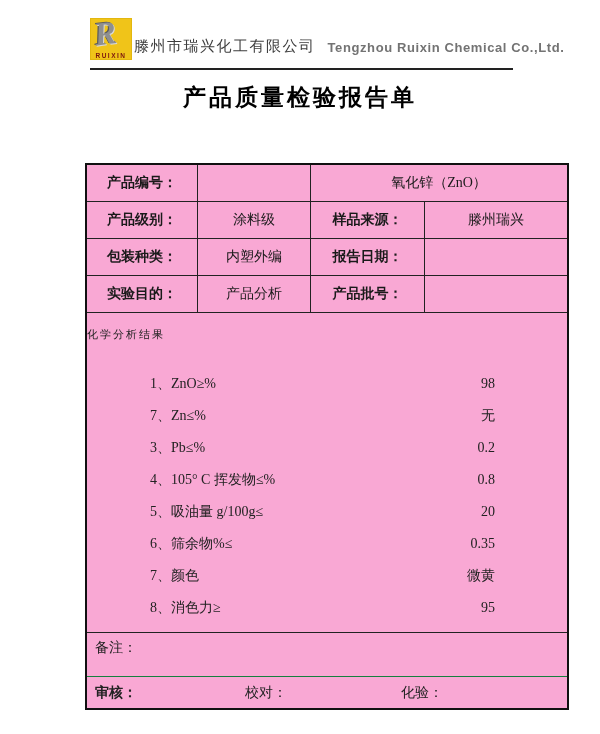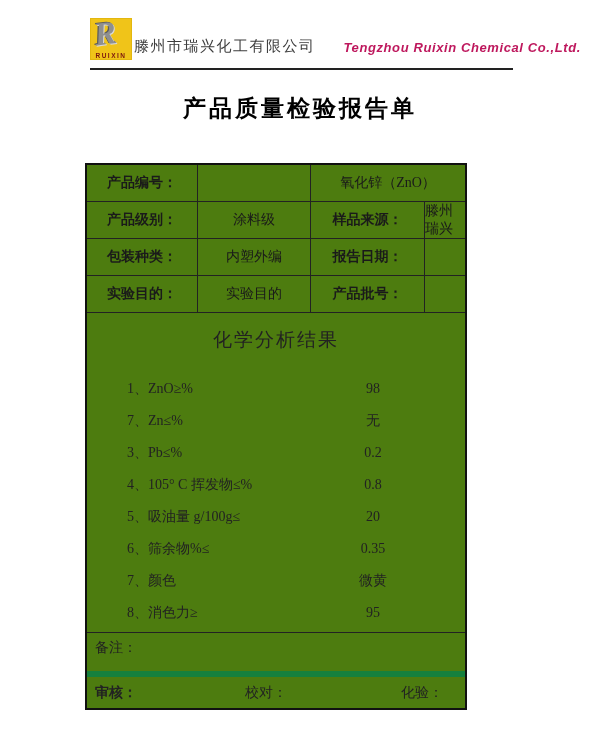--- a/index.html
+++ b/index.html
@@ -14,53 +14,53 @@
           flex: 0 0 42px; box-shadow: 0 0 0 1px #e3b70f inset; }
   .logo-r { position: absolute; top: -4px; left: 4px; width: 100%;
             font-family: "Liberation Serif", serif; font-style: italic; font-weight: bold;
             font-size: 33px; color: #8f8f8f;
             text-shadow: 1px 1px 0 #d8d8d8, -1px -1px 0 #5c5c5c; transform: rotate(-8deg); }
   .logo-brand { position: absolute; bottom: 1px; left: 0; width: 100%; text-align: center;
                 font-family: "Liberation Sans", sans-serif; font-weight: bold;
                 font-size: 6.5px; letter-spacing: 1.5px; color: #7B150F; }
   .company-cn { margin-left: 2px; padding-bottom: 4px; font-size: 15px; color: #3d3d3d;
                 letter-spacing: 1.5px; white-space: nowrap; }
-  .company-en { margin-left: 28px; padding-bottom: 5px;
+  .company-en { margin-left: 12px; padding-bottom: 5px;
                 font-family: "Liberation Sans", sans-serif; font-weight: bold;
-                font-size: 13px; color: #be185d; letter-spacing: 0.6px; white-space: nowrap; font-style: italic; }
+                font-size: 13px; color: #737373; letter-spacing: 0.6px; white-space: nowrap; }
   .header-rule { position: absolute; left: 90px; top: 68px; width: 423px; height: 2px;
                  background: #222222; }
 
   
-  .doc-title { position: absolute; left: 0; top: 93px; width: 600px; text-align: center;
+  .doc-title { position: absolute; left: 0; top: 82px; width: 600px; text-align: center;
                font-family: "Liberation Sans", "DejaVu Sans", sans-serif; font-weight: bold;
                font-size: 23px; letter-spacing: 3px; color: #000; }
 
   
-  .report-table { position: absolute; left: 85px; top: 163px; width: 382px;
-                  border: 2px solid #111; background: #4d7c0f; }
+  .report-table { position: absolute; left: 85px; top: 163px; width: 484px;
+                  border: 2px solid #111; background: #f9a8d4; }
   .info-row { display: flex; height: 37px; border-bottom: 1px solid #222; }
   .cell { display: flex; align-items: center; justify-content: center;
           font-size: 14px; overflow: hidden; }
   .cell.lbl { font-family: "Liberation Sans", "DejaVu Sans", sans-serif; font-weight: bold; }
   .cell.val { font-family: "Liberation Serif", serif; }
   .c0 { width: 111px; border-right: 1px solid #222; }
   .c1 { width: 113px; border-right: 1px solid #222; }
   .c2 { width: 114px; border-right: 1px solid #222; }
   .c3 { flex: 1; }
 
   .analysis { height: 320px; border-bottom: 1px solid #222; padding-top: 14px; }
-  .analysis-heading { text-align: center; font-size: 19px; letter-spacing: 2px;
-                      color: #222; margin-bottom: 20px; }
+  .analysis-heading { text-align: left; font-size: 11px; letter-spacing: 2px;
+                      color: #222; margin-bottom: 26px; }
   .analysis-item { display: flex; justify-content: space-between; align-items: center;
-                   height: 32px; padding-left: 40px; padding-right: 72px;
+                   height: 32px; padding-left: 63px; padding-right: 72px;
                    font-size: 14px; color: #222; }
-  .analysis-item .item-value { text-align: center; min-width: 40px; }
+  .analysis-item .item-value { text-align: right; min-width: 40px; }
 
-  .remarks-row { height: 44px; border-bottom: 6px solid #15803d; padding: 6px 8px;
+  .remarks-row { height: 44px; border-bottom: 1px solid #15803d; padding: 6px 8px;
                  font-size: 14px; color: #222; }
   .signoff-row { display: flex; align-items: center; height: 31px; padding-left: 8px;
                  font-size: 14px; color: #222; }
   .signoff-seg1 { width: 150px; font-weight: bold; }
   .signoff-seg2 { width: 128px; }
   .signoff-seg3 { flex: 1; margin-left: 28px; }
 </style>
 </head>
 <body>
 
@@ -92,21 +92,21 @@
       <div class="cell val c3">滕州瑞兴</div>
     </div>
     <div class="info-row">
       <div class="cell lbl c0">包装种类：</div>
       <div class="cell val c1">内塑外编</div>
       <div class="cell lbl c2">报告日期：</div>
       <div class="cell val c3"></div>
     </div>
     <div class="info-row">
       <div class="cell lbl c0">实验目的：</div>
-      <div class="cell val c1">实验目的</div>
+      <div class="cell val c1">产品分析</div>
       <div class="cell lbl c2">产品批号：</div>
       <div class="cell val c3"></div>
     </div>
 
     <div class="analysis">
       <div class="analysis-heading">化学分析结果</div>
 
       <div class="analysis-item">
         <span class="item-name">1、ZnO≥%</span>
         <span class="item-value">98</span>

